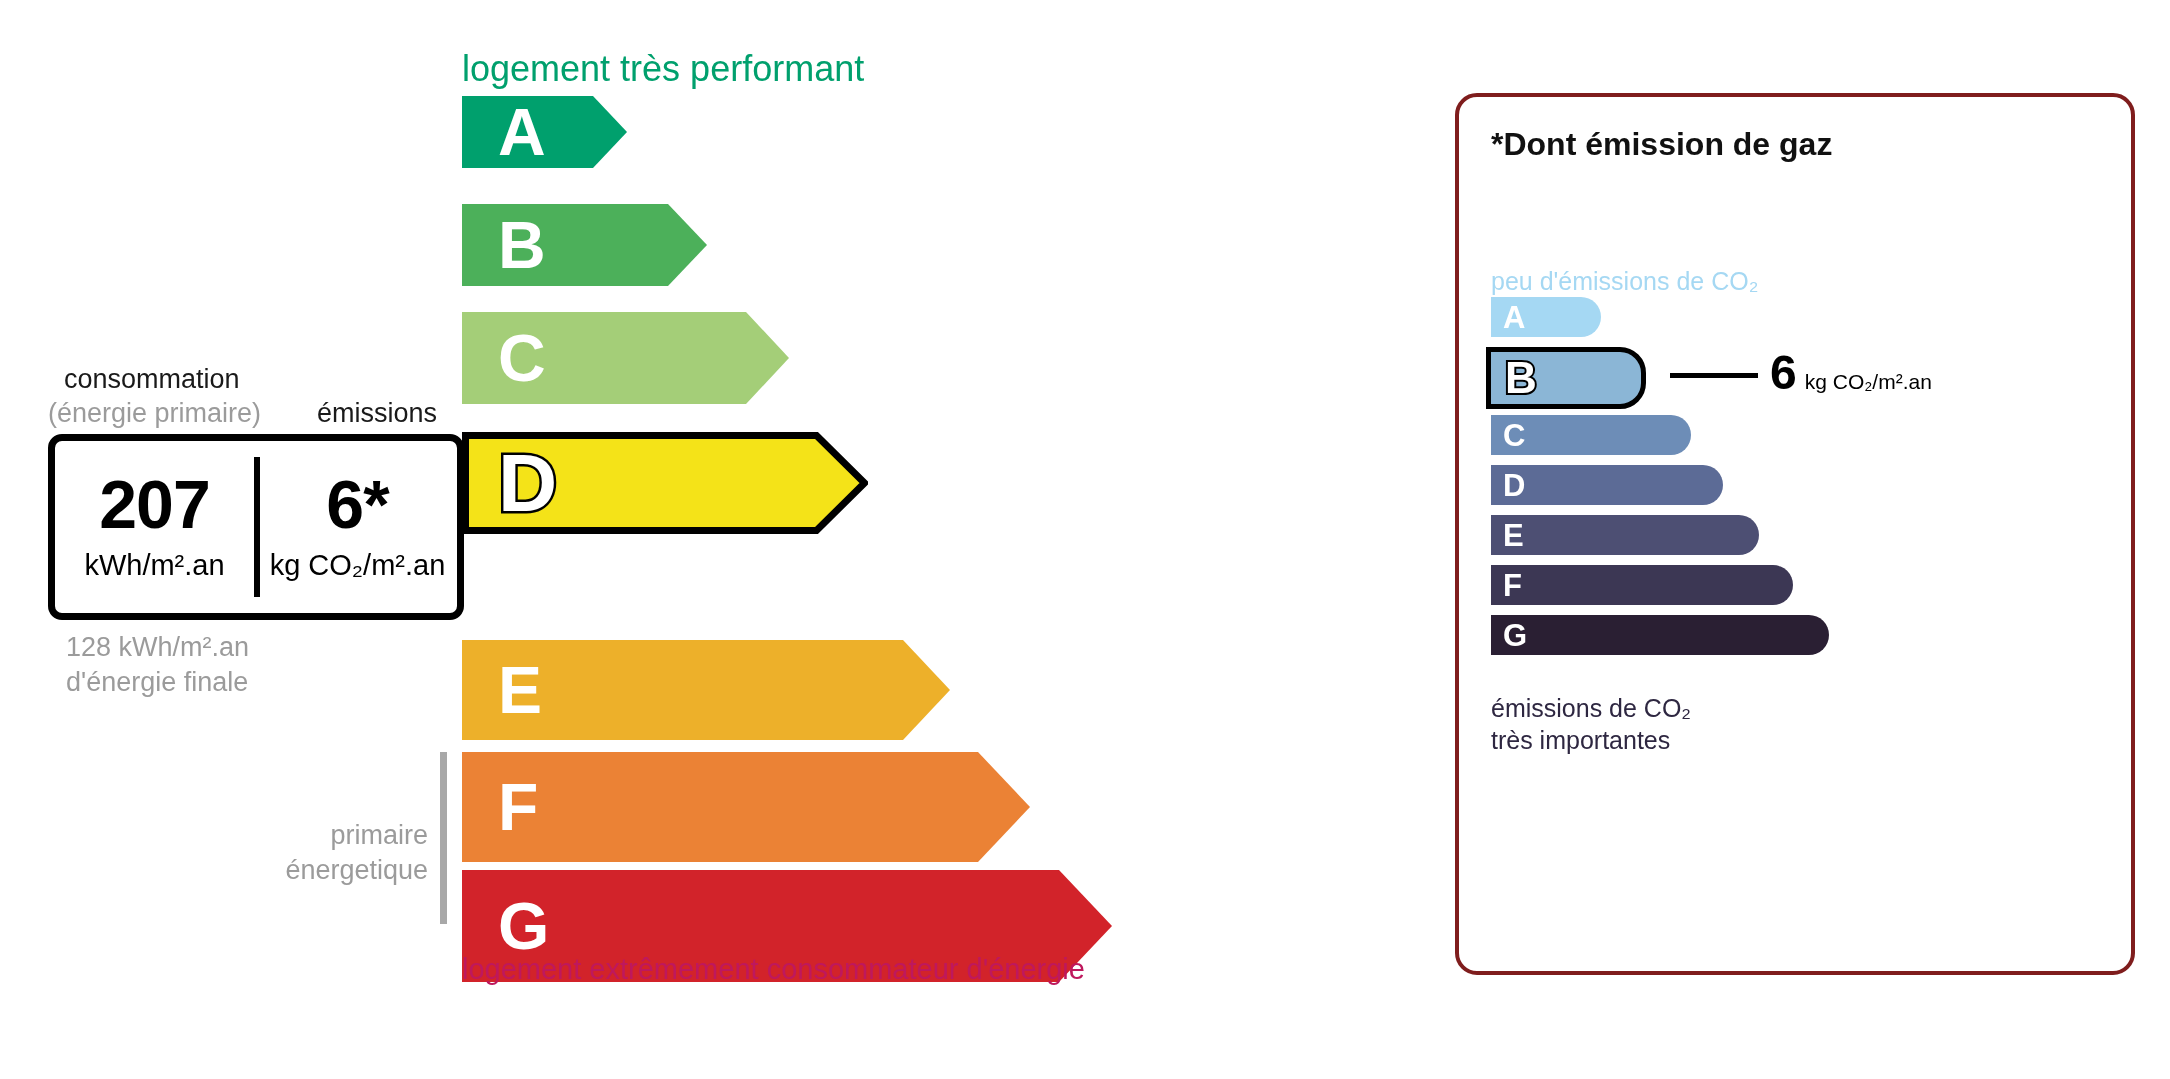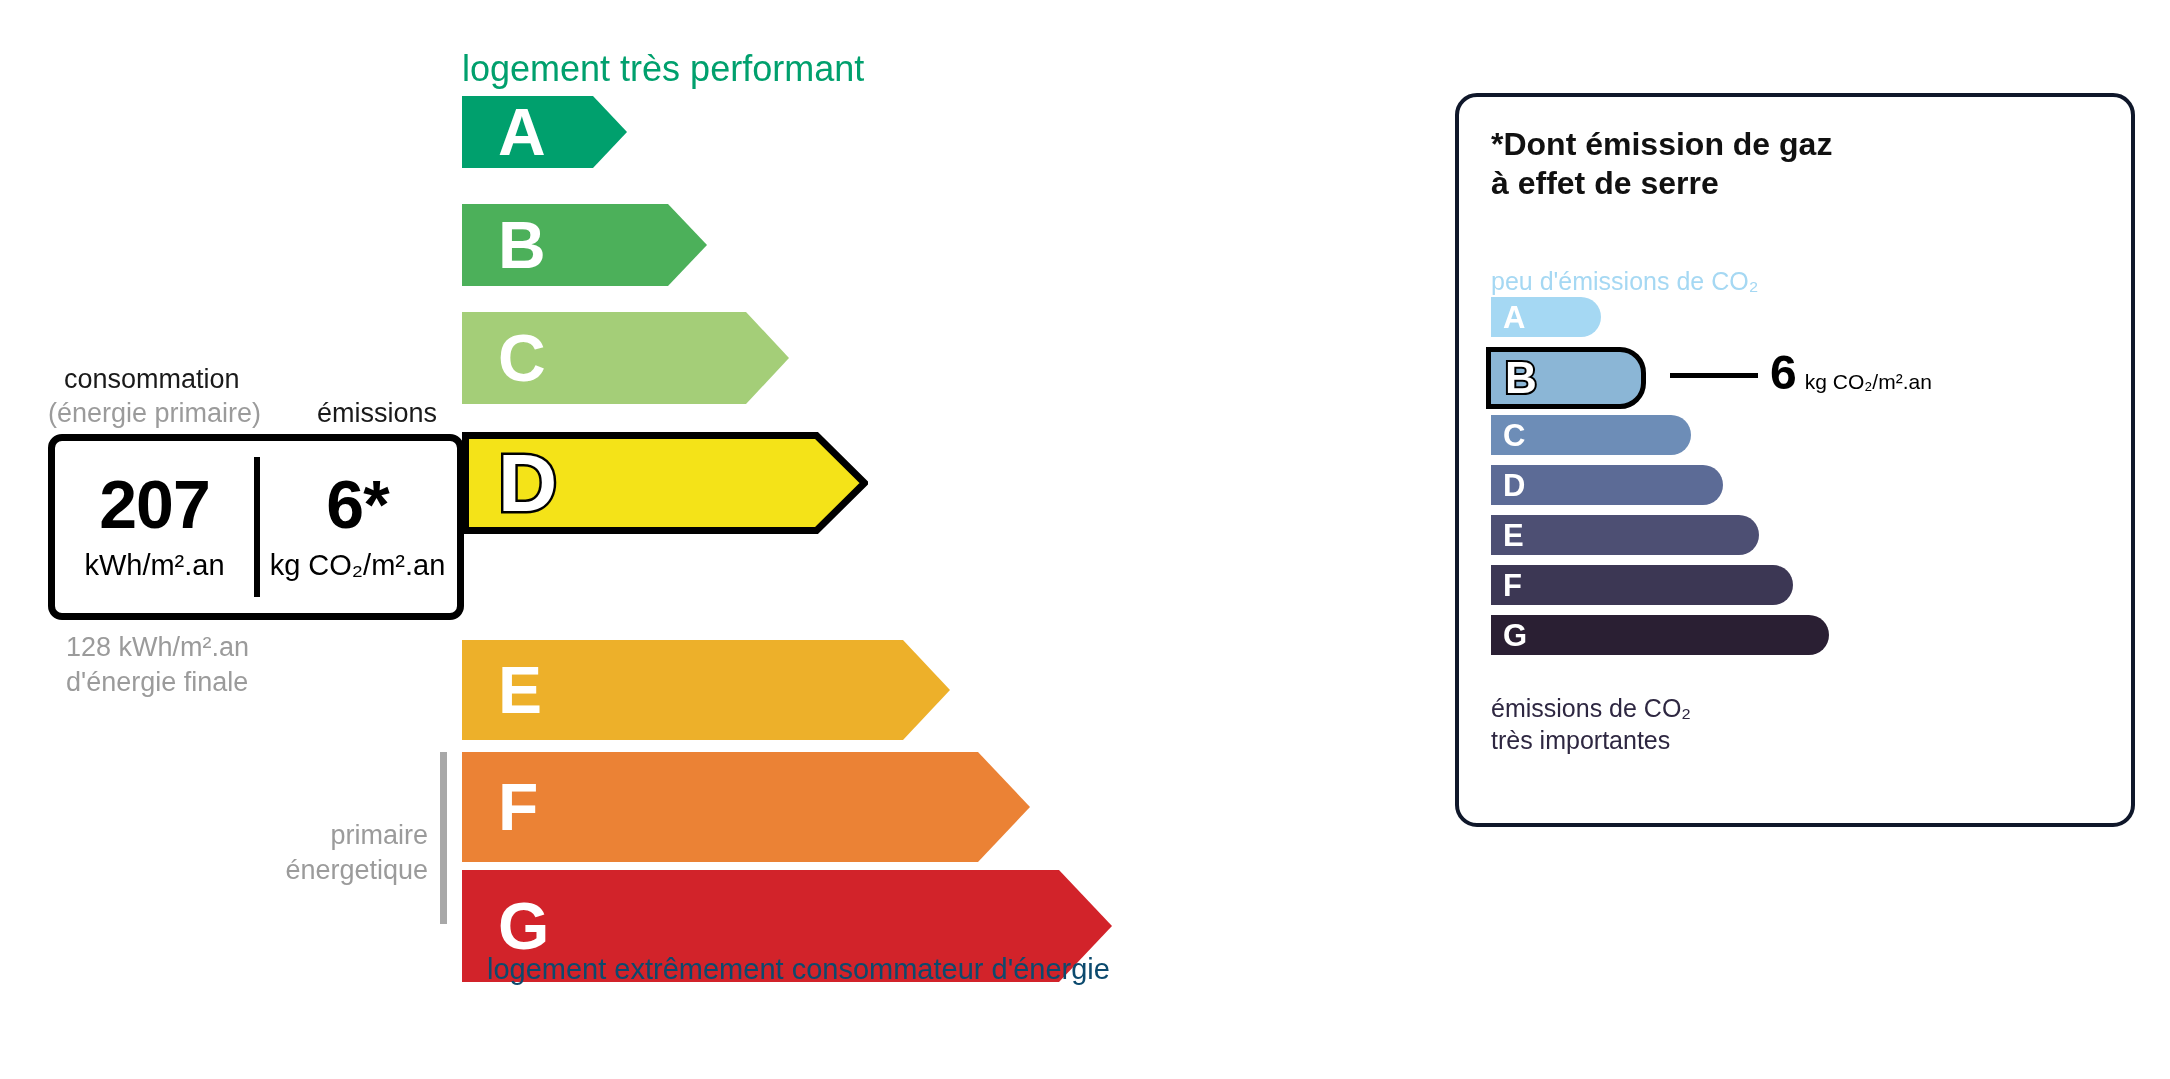--- a/index.html
+++ b/index.html
@@ -30,23 +30,22 @@
     top: 48px;
     font-size: 36px;
     color: #00a06d;
     white-space: nowrap;
   }
   .bottom-caption {
     position: absolute;
     left: 462px;
     top: 953px;
     font-size: 29px;
-    color: #0c4a6e;
-    white-space: nowrap;
-    padding-left: 25px;
+    color: #be185d;
+    white-space: nowrap;
   }
 
   
   .bar {
     position: absolute;
     left: 462px;
     display: block;
   }
   .bar .bar-letter {
     position: absolute;
@@ -168,22 +167,22 @@
     color: #9b9b9b;
     line-height: 1.28;
   }
 
   
   #co2-panel {
     position: absolute;
     left: 1455px;
     top: 93px;
     width: 680px;
-    height: 734px;
-    border: 4px solid #0f172a;
+    height: 882px;
+    border: 4px solid #7f1d1d;
     border-radius: 22px;
     background: #ffffff;
     box-sizing: border-box;
   }
   .co2-title {
     position: absolute;
     left: 32px;
     top: 28px;
     font-size: 32px;
     font-weight: bold;
@@ -340,21 +339,20 @@
     <div>primaire</div>
     <div>énergetique</div>
   </div>
 
   <div class="bottom-caption">logement extrêmement consommateur d'énergie</div>
 </div>
 
 <div id="co2-panel">
   <div class="co2-title">
     <div>*Dont émission de gaz</div>
-    <div>à effet de serre</div>
   </div>
 
   <div class="co2-top-caption">peu d'émissions de CO₂</div>
 
   <div id="co2-bars">
       <div class="co2-bar" style="top: 200px; width: 110px; background: rgb(165, 216, 243);">
         <span class="co2-letter">A</span>
       </div>
       <div class="co2-bar highlight" style="top: 250px; width: 150px; background: rgb(139, 182, 214); left: 27px;">
         <span class="co2-letter">B</span>

